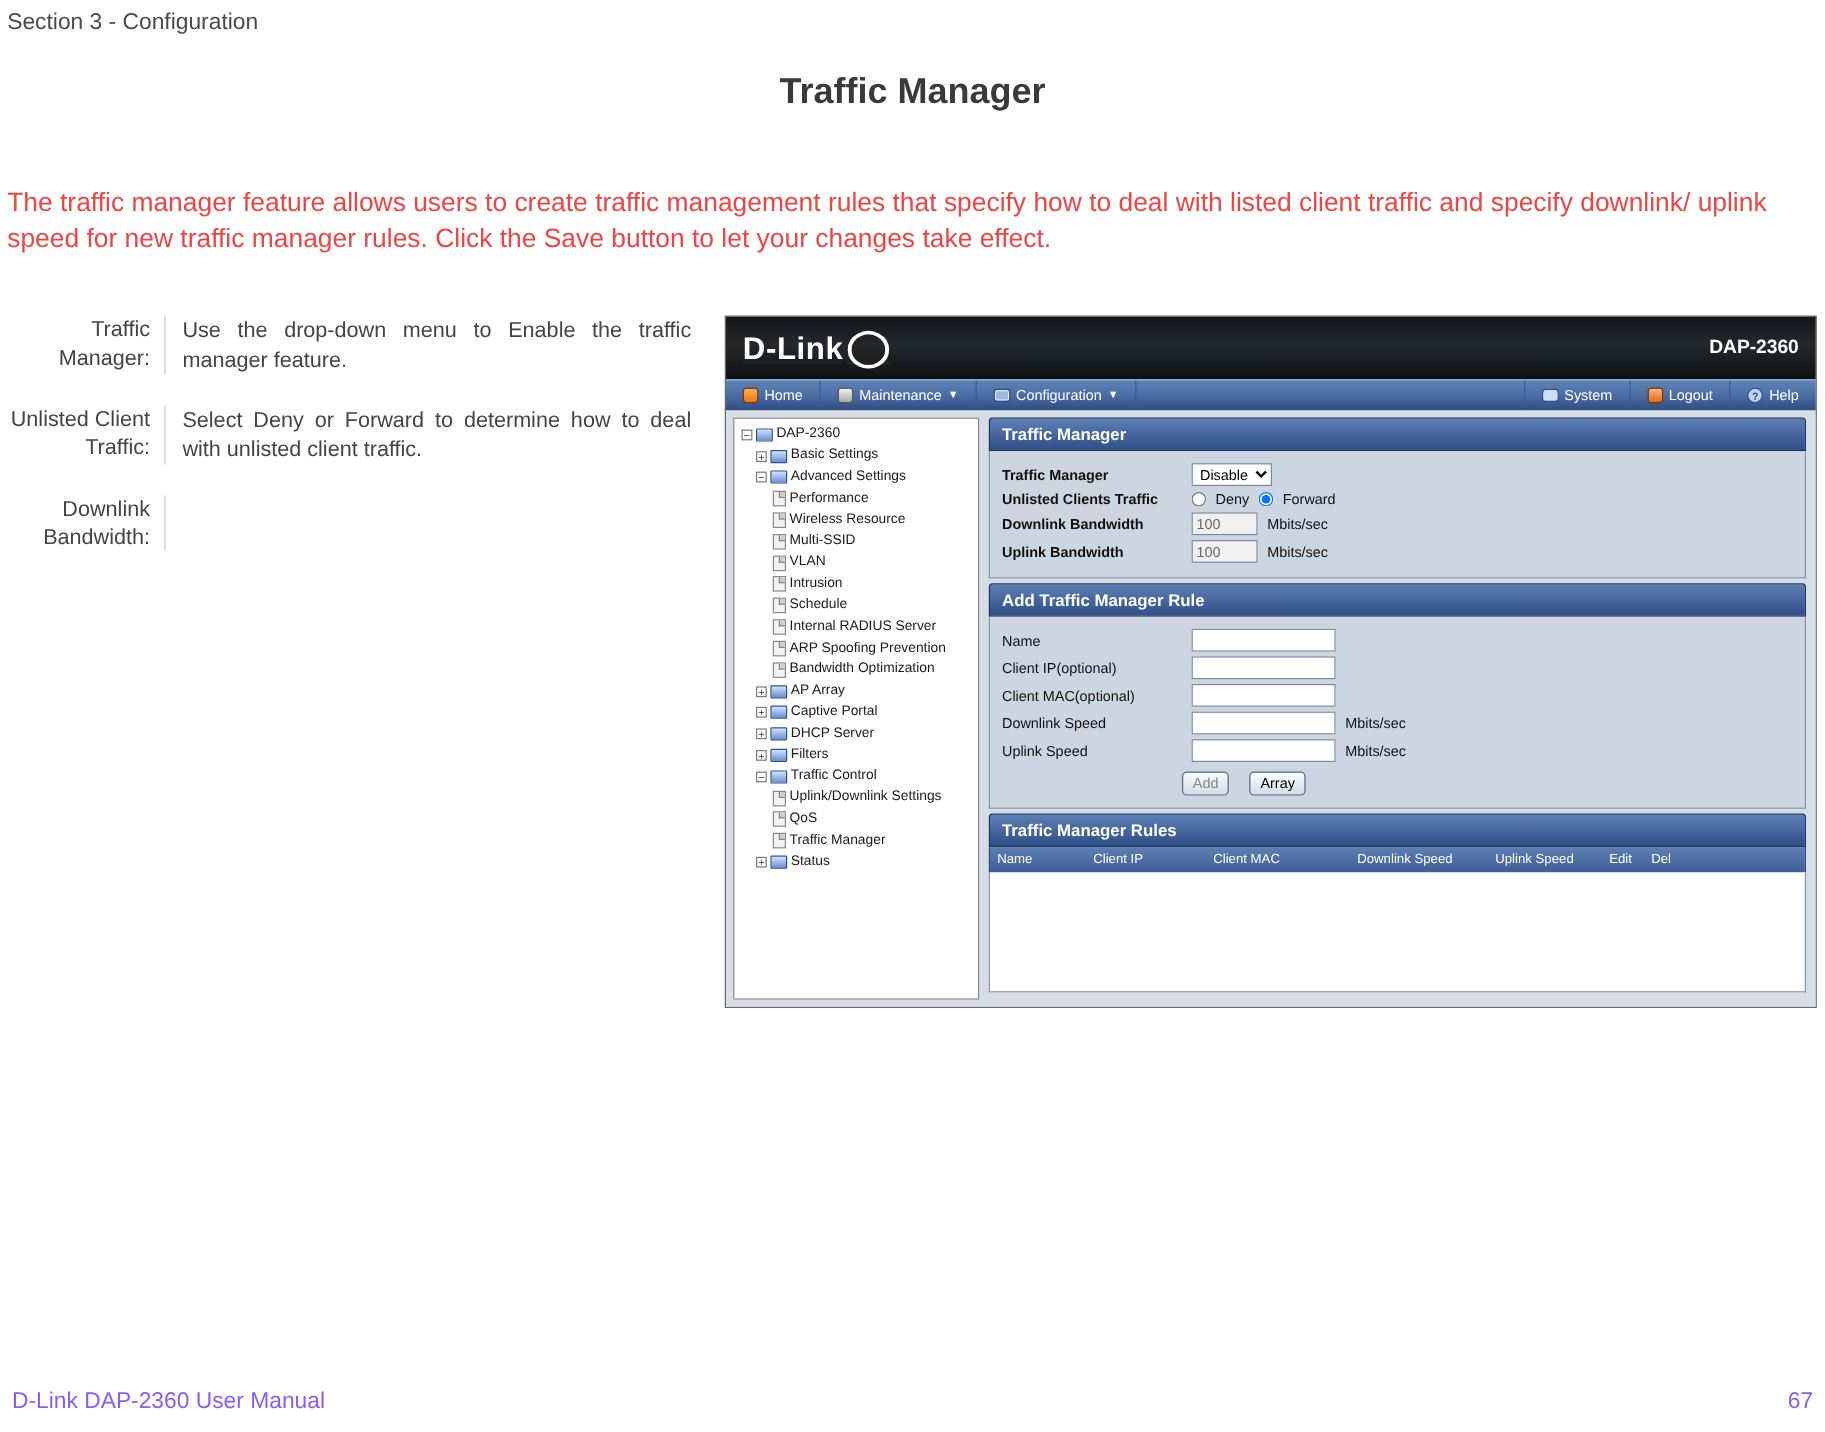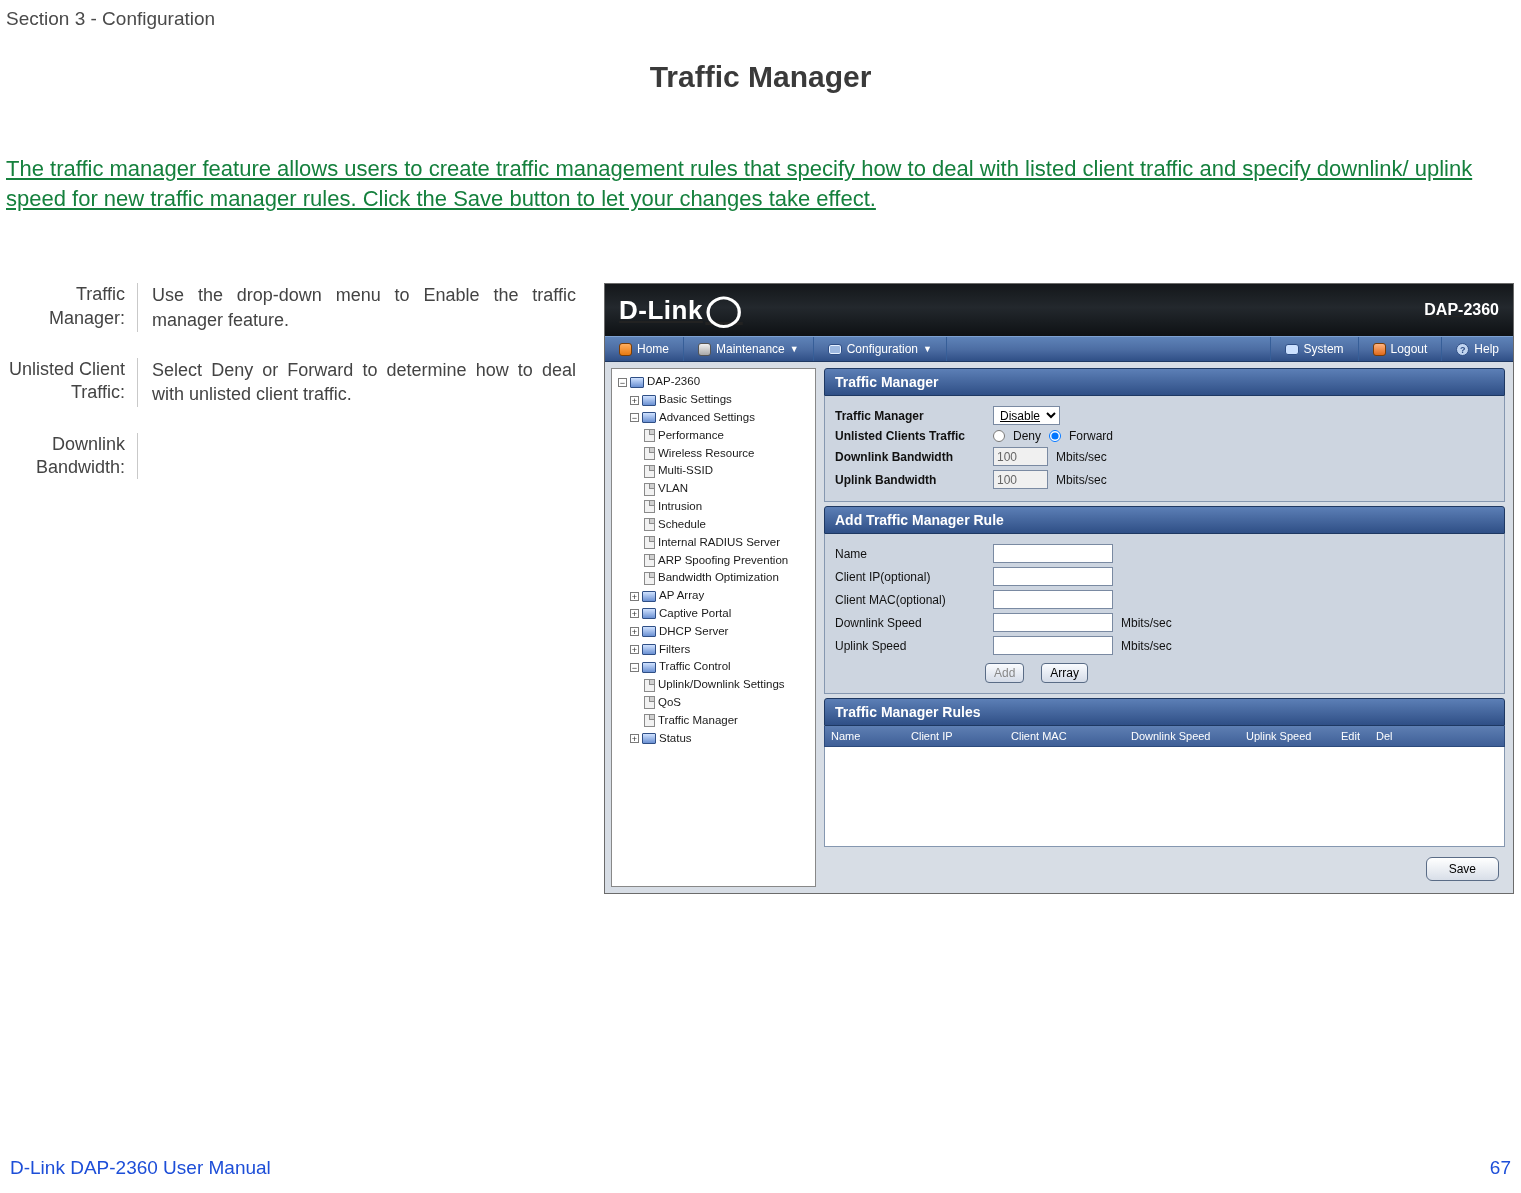--- a/index.html
+++ b/index.html
@@ -20,25 +20,24 @@
   }
   .page-title {
     text-align: center;
     font-size: 30px;
     font-weight: 700;
     color: #3a3a3a;
     margin: 10px 0 60px 0;
   }
   .intro {
     font-size: 22px;
-    color: #15803d;
+    color: #ef4444;
     line-height: 1.35;
     padding: 0 6px 0 6px;
-    margin-bottom: 70px;
-    text-decoration: underline;
+    margin-bottom: 50px;
   }
   .content-row {
     display: flex;
     align-items: flex-start;
     padding: 0 6px;
     gap: 28px;
   }
   .defs {
     width: 570px;
     font-size: 18px;
@@ -180,21 +179,21 @@
   }
   .panel-body {
     background:#cdd5e0;
     border:1px solid #8597b0;
     border-top:none;
     padding:8px 10px 10px 10px;
   }
   .form-row{display:flex;align-items:center;gap:8px;padding:2px 0;font-size:12px;color:#111;}
   .form-label{width:150px;font-weight:700;}
   .form-label-nr{width:150px;}
-  .select{border:1px solid #7a8aa2;background:#fff;font:inherit;height:19px;padding:0 2px;text-decoration:underline;}
+  .select{border:1px solid #7a8aa2;background:#fff;font:inherit;height:19px;padding:0 2px;}
   .txt{border:1px solid #7a8aa2;background:#f0f0f0;font:inherit;height:19px;width:55px;padding:0 3px;color:#666;}
   .txt-wide{width:120px;background:#fff;color:#000;}
   .radio{width:12px;height:12px;}
   .unit{font-size:12px;color:#111;}
   .btn{border:1px solid #5a6c86;background:linear-gradient(#fafcff,#d4dbe7);border-radius:4px;font:inherit;padding:2px 8px;cursor:pointer;}
   .btn[disabled]{color:#888;cursor:default;}
   .btn-row{display:flex;gap:17px;padding:6px 0 0 150px;}
   .rules-header{
     display:flex;
     background:linear-gradient(#5e7fb3,#3f5f97);
@@ -212,21 +211,21 @@
   .rh-edit{width:35px;}
   .rh-del{flex:1;}
   .rules-body{background:#fff;border:1px solid #8597b0;border-top:none;height:100px;}
   .save-row{display:flex;justify-content:flex-end;padding:10px 6px 0 0;}
   .save-btn{border:1px solid #5a6c86;background:linear-gradient(#ffffff,#d8dee8);border-radius:6px;padding:4px 22px;font:inherit;cursor:pointer;}
 
   
   .doc-footer{
     position:absolute;bottom:14px;left:0;right:0;
     display:flex;justify-content:space-between;
-    font-size:19px;color:#1d4ed8;padding:0 10px;
+    font-size:19px;color:#8b5cf6;padding:0 10px;
   }
 </style>
 </head>
 <body>
 
 <div class="section-header">Section 3 - Configuration</div>
 
 <h1 class="page-title">Traffic Manager</h1>
 
 <p class="intro">The traffic manager feature allows users to create traffic management rules that specify how to deal with listed client traffic and specify downlink/ uplink speed for new traffic manager rules. Click the Save button to let your changes take effect.</p>
@@ -447,23 +446,20 @@
           <div class="rh-name">Name</div>
           <div class="rh-cip">Client IP</div>
           <div class="rh-cmac">Client MAC</div>
           <div class="rh-dl">Downlink Speed</div>
           <div class="rh-ul">Uplink Speed</div>
           <div class="rh-edit">Edit</div>
           <div class="rh-del">Del</div>
         </div>
         <div class="rules-body"></div>
 
-        <div class="save-row">
-          <button class="save-btn">Save</button>
-        </div>
       </div>
     </div>
   </div>
 </div>
 
 <div class="doc-footer">
   <span>D-Link DAP-2360 User Manual</span>
   <span>67</span>
 </div>
 

